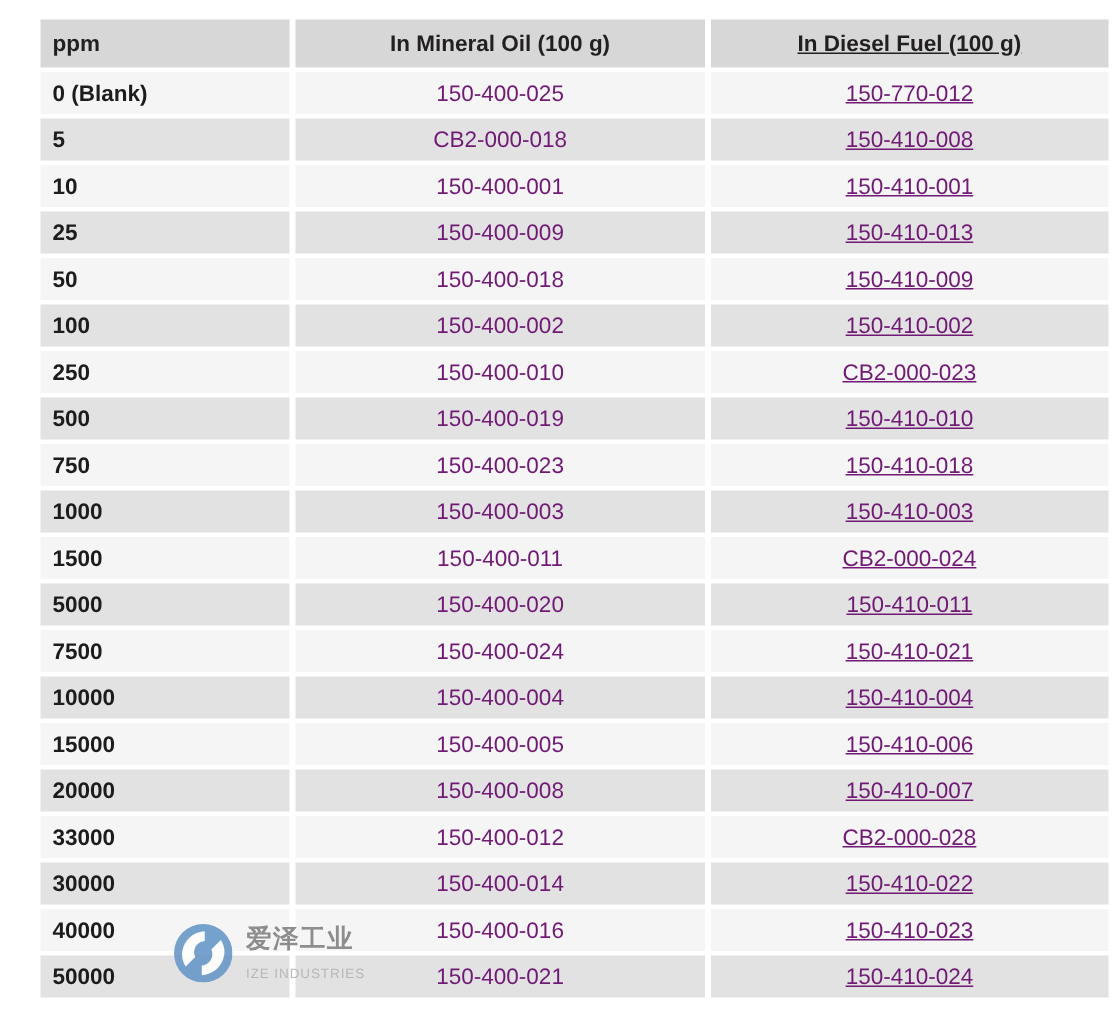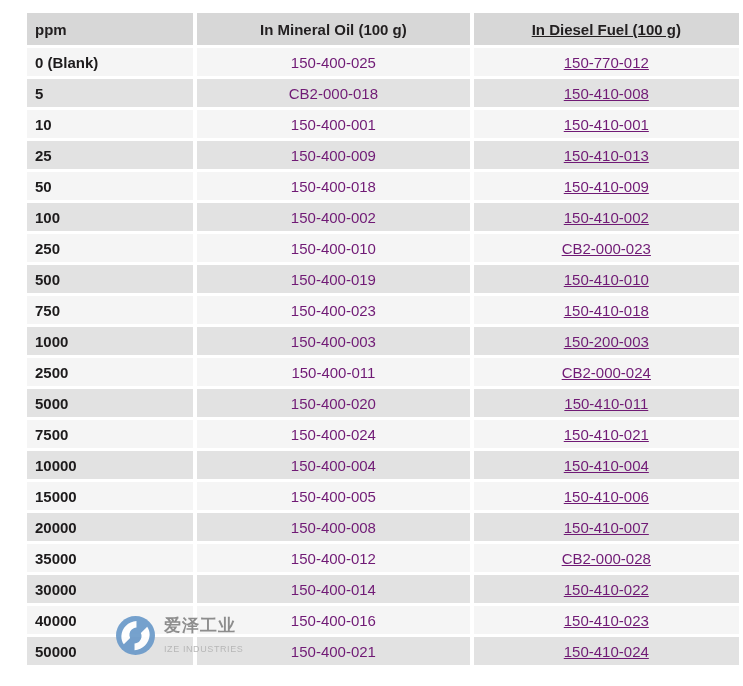--- a/index.html
+++ b/index.html
@@ -147,24 +147,24 @@
           <td class="c3">150-410-010</td>
         </tr>
         <tr>
           <td class="c1">750</td>
           <td class="c2">150-400-023</td>
           <td class="c3">150-410-018</td>
         </tr>
         <tr>
           <td class="c1">1000</td>
           <td class="c2">150-400-003</td>
-          <td class="c3">150-200-003</td>
-        </tr>
-        <tr>
-          <td class="c1">2500</td>
+          <td class="c3">150-410-003</td>
+        </tr>
+        <tr>
+          <td class="c1">1500</td>
           <td class="c2">150-400-011</td>
           <td class="c3">CB2-000-024</td>
         </tr>
         <tr>
           <td class="c1">5000</td>
           <td class="c2">150-400-020</td>
           <td class="c3">150-410-011</td>
         </tr>
         <tr>
           <td class="c1">7500</td>
@@ -180,21 +180,21 @@
           <td class="c1">15000</td>
           <td class="c2">150-400-005</td>
           <td class="c3">150-410-006</td>
         </tr>
         <tr>
           <td class="c1">20000</td>
           <td class="c2">150-400-008</td>
           <td class="c3">150-410-007</td>
         </tr>
         <tr>
-          <td class="c1">35000</td>
+          <td class="c1">33000</td>
           <td class="c2">150-400-012</td>
           <td class="c3">CB2-000-028</td>
         </tr>
         <tr>
           <td class="c1">30000</td>
           <td class="c2">150-400-014</td>
           <td class="c3">150-410-022</td>
         </tr>
         <tr>
           <td class="c1">40000</td>

